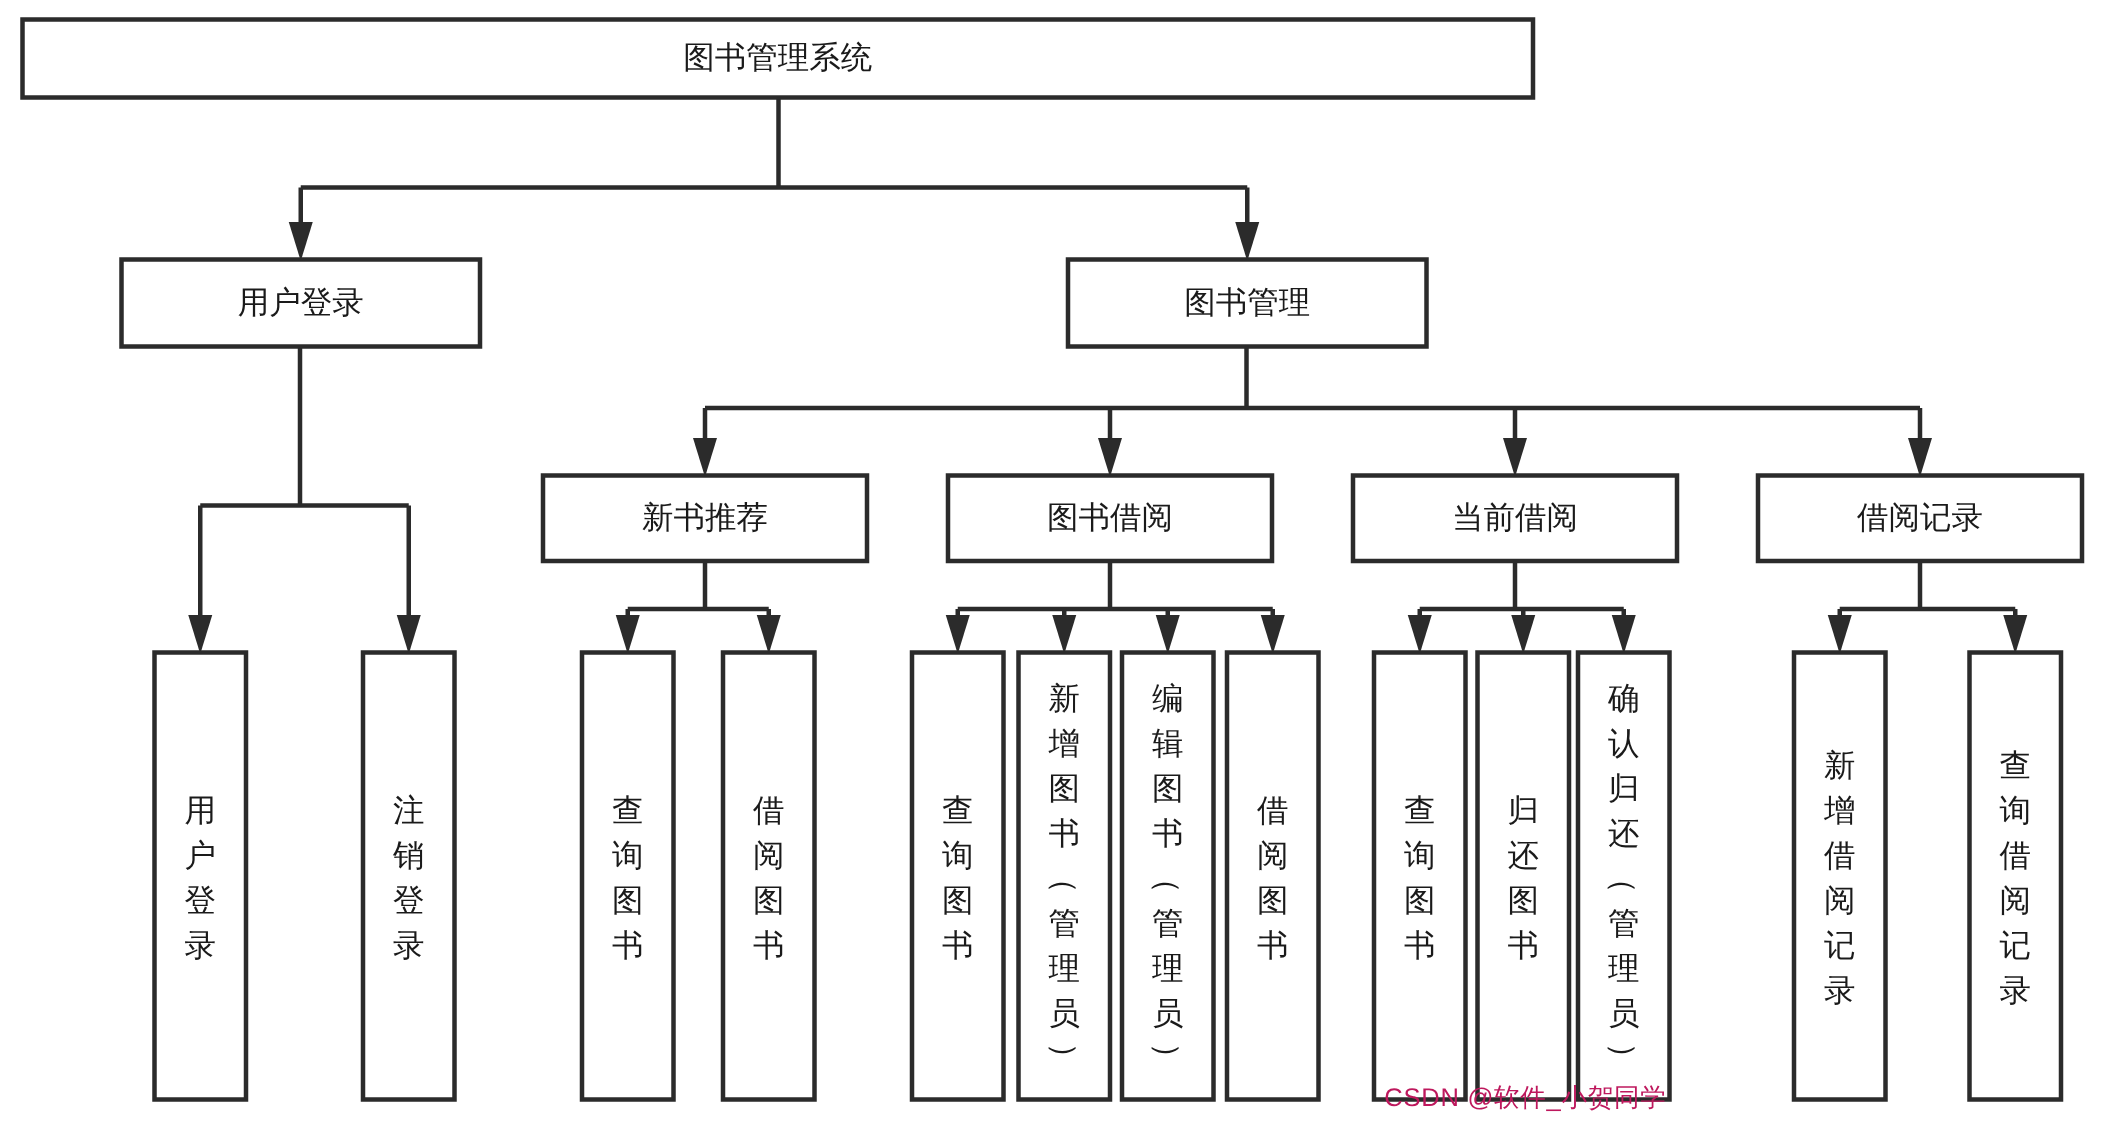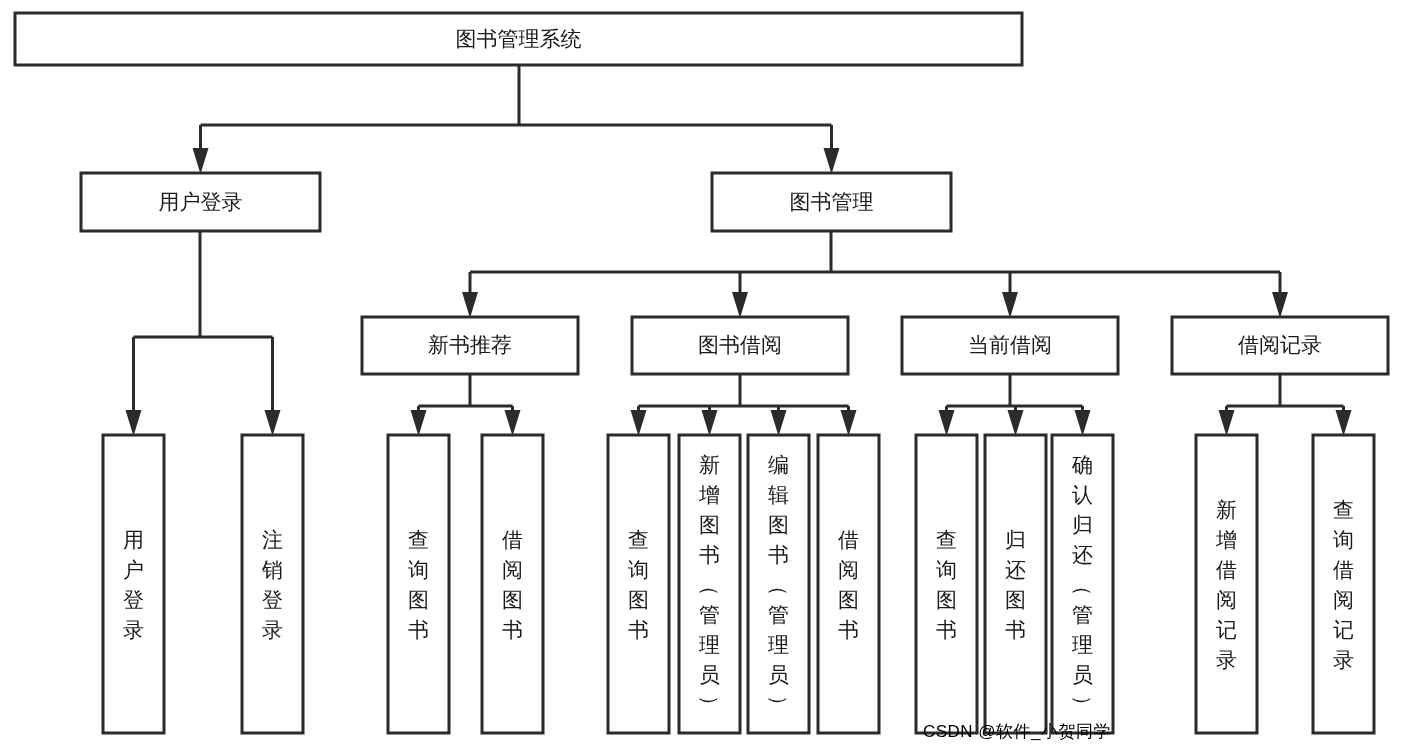--- a/index.html
+++ b/index.html
@@ -56,21 +56,21 @@
     font-size: 21px;
     fill: #1a1a1a;
     white-space: pre;
   }
   .watermark {
     position: absolute;
     right: 8px;
     bottom: 4px;
     font-family: "Liberation Sans", "DejaVu Sans", sans-serif;
     font-size: 17px;
-    color: #000000;
+    color: #be185d;
     letter-spacing: 0.5px;
     user-select: none;
     pointer-events: none;
   }
 </style>
 </head>
 <body>
 
 <div id="diagram-root">
   <svg id="diagram-svg" viewBox="0 0 1405 747">

